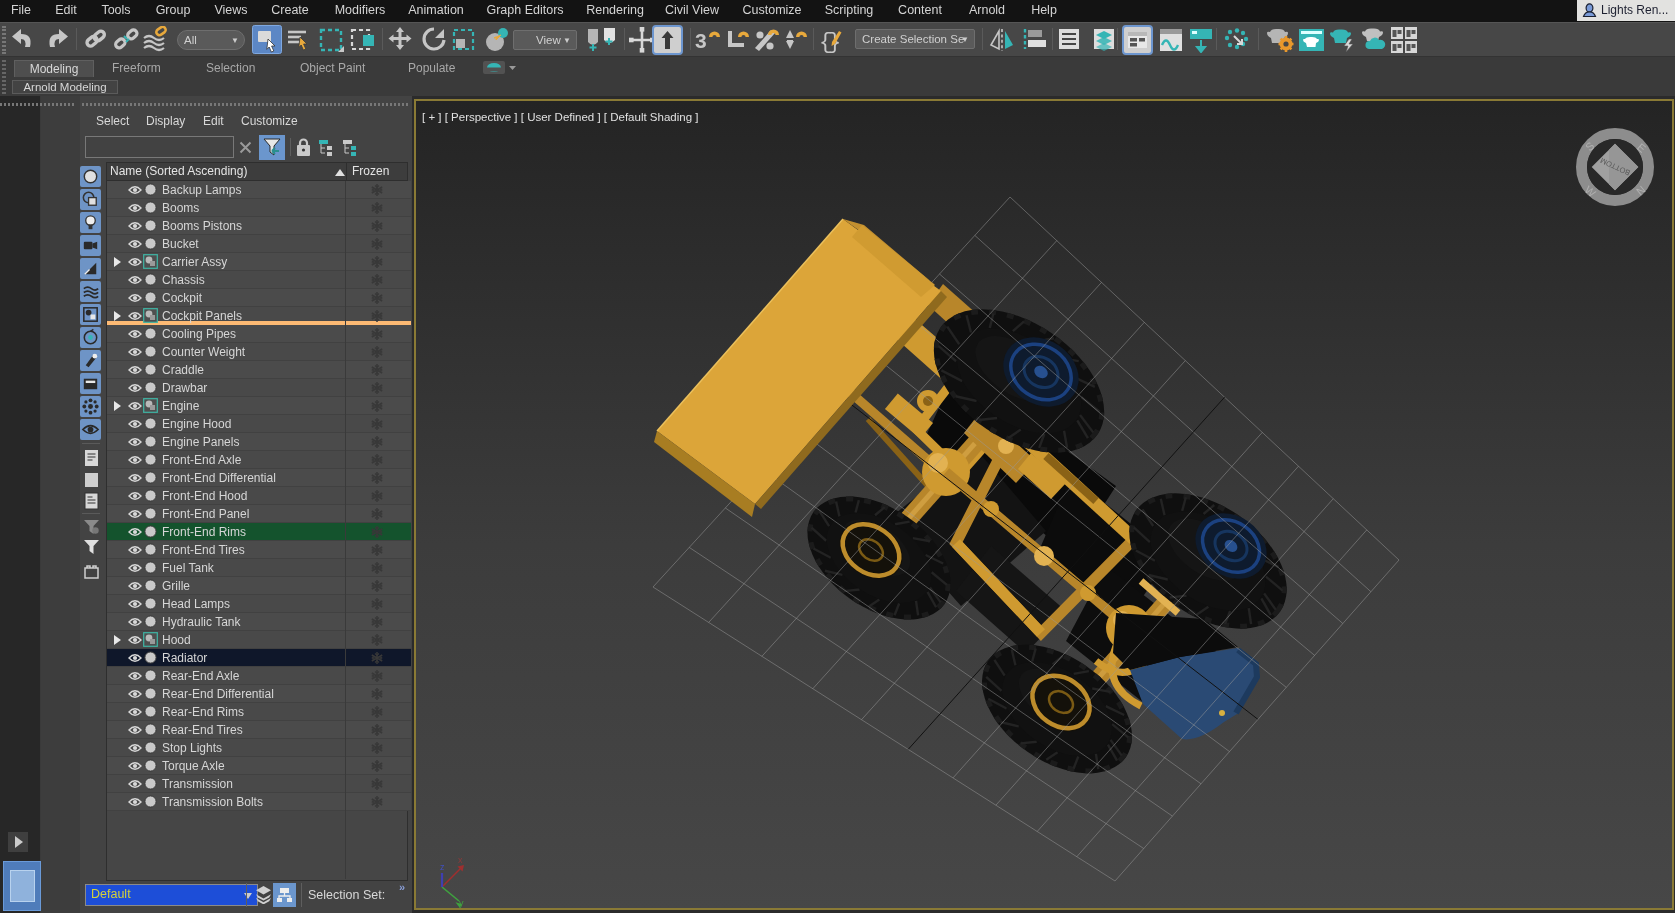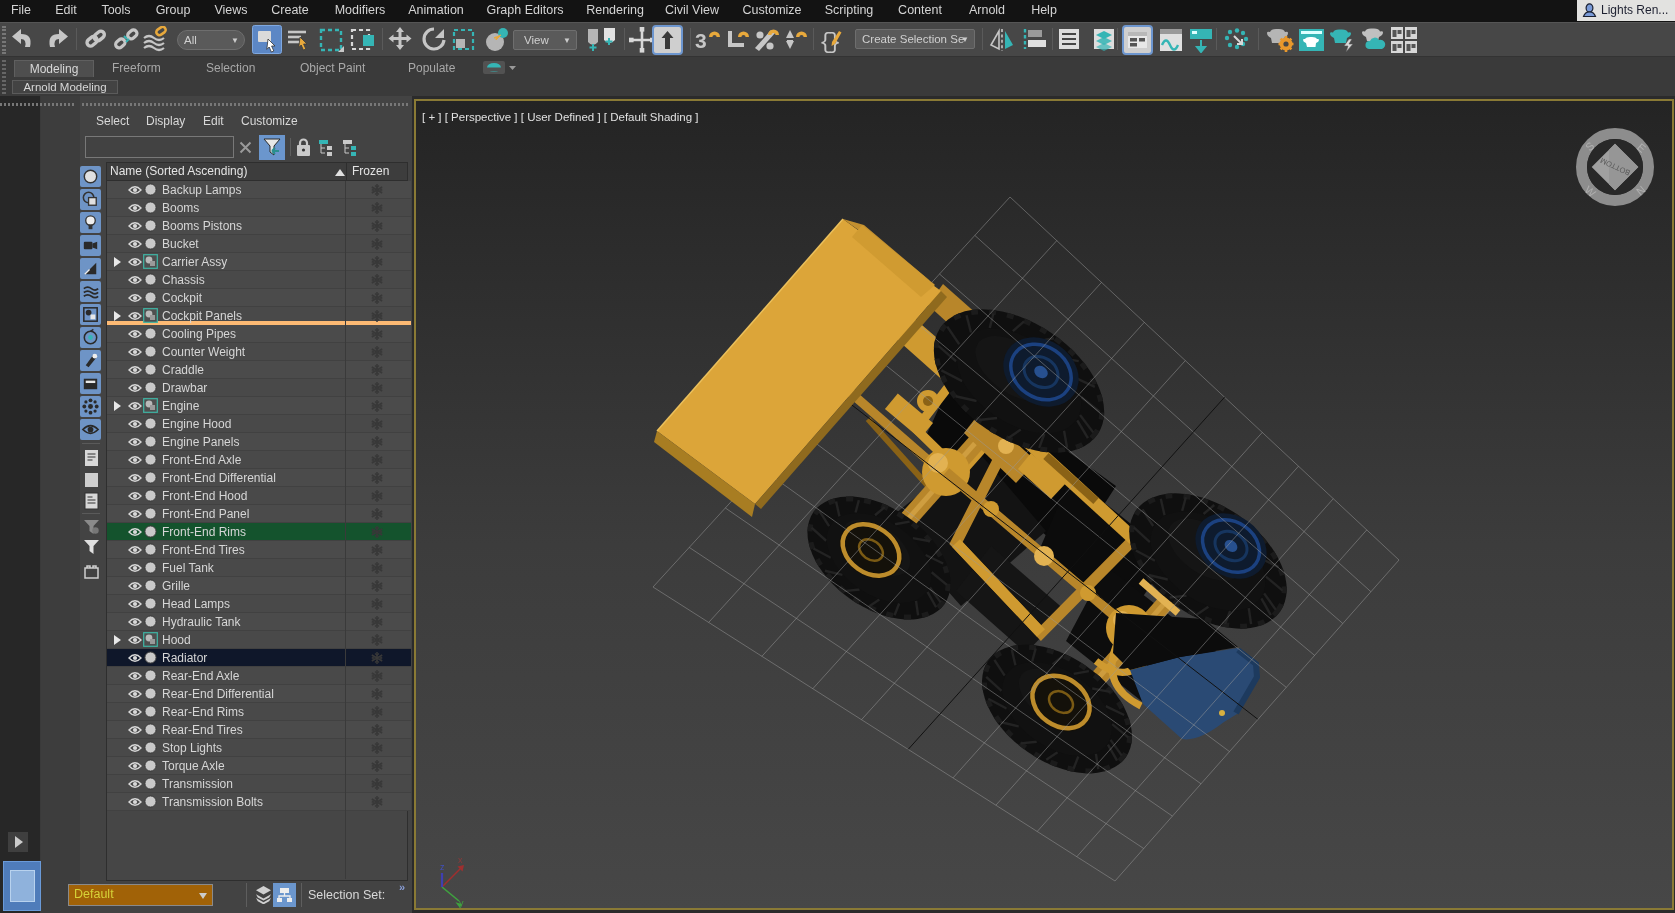--- a/index.html
+++ b/index.html
@@ -106,21 +106,21 @@
   </svg>
 <svg style="position:absolute;left:451px;top:27px" width="26" height="26" viewBox="0 0 26 26">
     <rect x="3" y="3" width="19" height="19" fill="none" stroke="#35b5b5" stroke-width="2.2" stroke-dasharray="4 3"></rect>
     <rect x="5" y="12" width="9" height="9" fill="#b5b5b5"></rect>
   </svg>
 <svg style="position:absolute;left:484px;top:27px" width="26" height="26" viewBox="0 0 26 26">
     <circle cx="11" cy="15" r="9" fill="#b5b5b5"></circle>
     <circle cx="19" cy="6" r="5" fill="#35b5b5"></circle>
     <path d="M17 8 l-5 5 l0 -3 l-2 1 Z" fill="#e8a93c" stroke="#e8a93c"></path>
   </svg>
-<div style="position:absolute;left:513px;top:30px;width:64px;height:20px;background:#5a5a5a;border:1px solid #6e6e6e;border-radius:2px;color:#d0d0d0;font-size:11.5px;line-height:19px;padding-left:10px;box-sizing:border-box">View<span style="position:absolute;right:5px;top:0px;font-size:8px;color:#ccc">▼</span></div>
+<div style="position:absolute;left:513px;top:30px;width:64px;height:20px;background:#5a5a5a;border:1px solid #6e6e6e;border-radius:2px;color:#d0d0d0;font-size:11.5px;line-height:19px;padding-left:22px;box-sizing:border-box">View<span style="position:absolute;right:5px;top:0px;font-size:8px;color:#ccc">▼</span></div>
 <svg style="position:absolute;left:585px;top:26px" width="34" height="28" viewBox="0 0 34 28">
     <path d="M3 3 h10 v13 q-5 6 -10 0 Z" fill="#b5b5b5"></path>
     <path d="M19 2 h11 v12 q-5.5 6 -11 0 Z" fill="#e2e2e2"></path>
     <g stroke="#35b5b5" stroke-width="2">
       <path d="M8 18 v7 M4.5 21.5 h7"></path>
       <path d="M24 12 v7 M20.5 15.5 h7"></path>
     </g>
   </svg>
 <div style="position:absolute;left:624px;top:28px;width:1px;height:22px;background:#2e2e2e;border-right:1px solid #5a5a5a"></div>
 <svg style="position:absolute;left:629px;top:27px" width="26" height="26" viewBox="0 0 26 26">
@@ -1005,21 +1005,21 @@
     <path d="M2 3 h15 l-5.5 6 v8 l-4 -3 v-5 Z" fill="#8a8a8a"></path>
     <circle cx="13.5" cy="13.5" r="3.2" fill="#777"></circle>
   </svg>
 <svg style="position:absolute;left:82px;top:537px" width="19" height="19" viewBox="0 0 19 19">
     <path d="M2 3 h15 l-5.5 6 v8 l-4 -3 v-5 Z" fill="#e0e0e0"></path>
   </svg>
 <svg style="position:absolute;left:82px;top:562px" width="19" height="19" viewBox="0 0 19 19">
     <path d="M3 6 h13 v10 h-13 Z" fill="none" stroke="#d0d0d0" stroke-width="1.5"></path>
     <path d="M5 6 v-2 h3 v2 M11 6 v-2 h3 v2" fill="none" stroke="#d0d0d0" stroke-width="1.5"></path>
   </svg>
-<div style="position:absolute;left:68px;top:884px;width:145px;height:22px;background:#a16207;border:1px solid #8a8a8a;box-sizing:border-box">
+<div style="position:absolute;left:85px;top:884px;width:173px;height:22px;background:#1d4ed8;border:1px solid #8a8a8a;box-sizing:border-box">
     <span style="position:absolute;left:5px;top:2px;font-size:12.5px;color:#d6d238">Default</span>
     <svg style="position:absolute;right:5px;top:8px" width="8" height="6" viewBox="0 0 8 6">
       <path d="M0 0 h8 l-4 6 Z" fill="#ccc"></path>
     </svg>
   </div>
 <div style="position:absolute;left:246px;top:883px;width:1px;height:24px;background:#5e5e5e"></div>
 <svg style="position:absolute;left:255px;top:886px" width="17" height="18" viewBox="0 0 17 18">
     <g fill="#d0d0d0">
       <path d="M8.5 0 l7.5 4.2 l-7.5 4.2 l-7.5 -4.2 Z"></path>
       <path d="M1 8.2 l7.5 4.2 l7.5 -4.2 l-1.8 3.2 l-5.7 3.2 l-5.7 -3.2 Z"></path>

